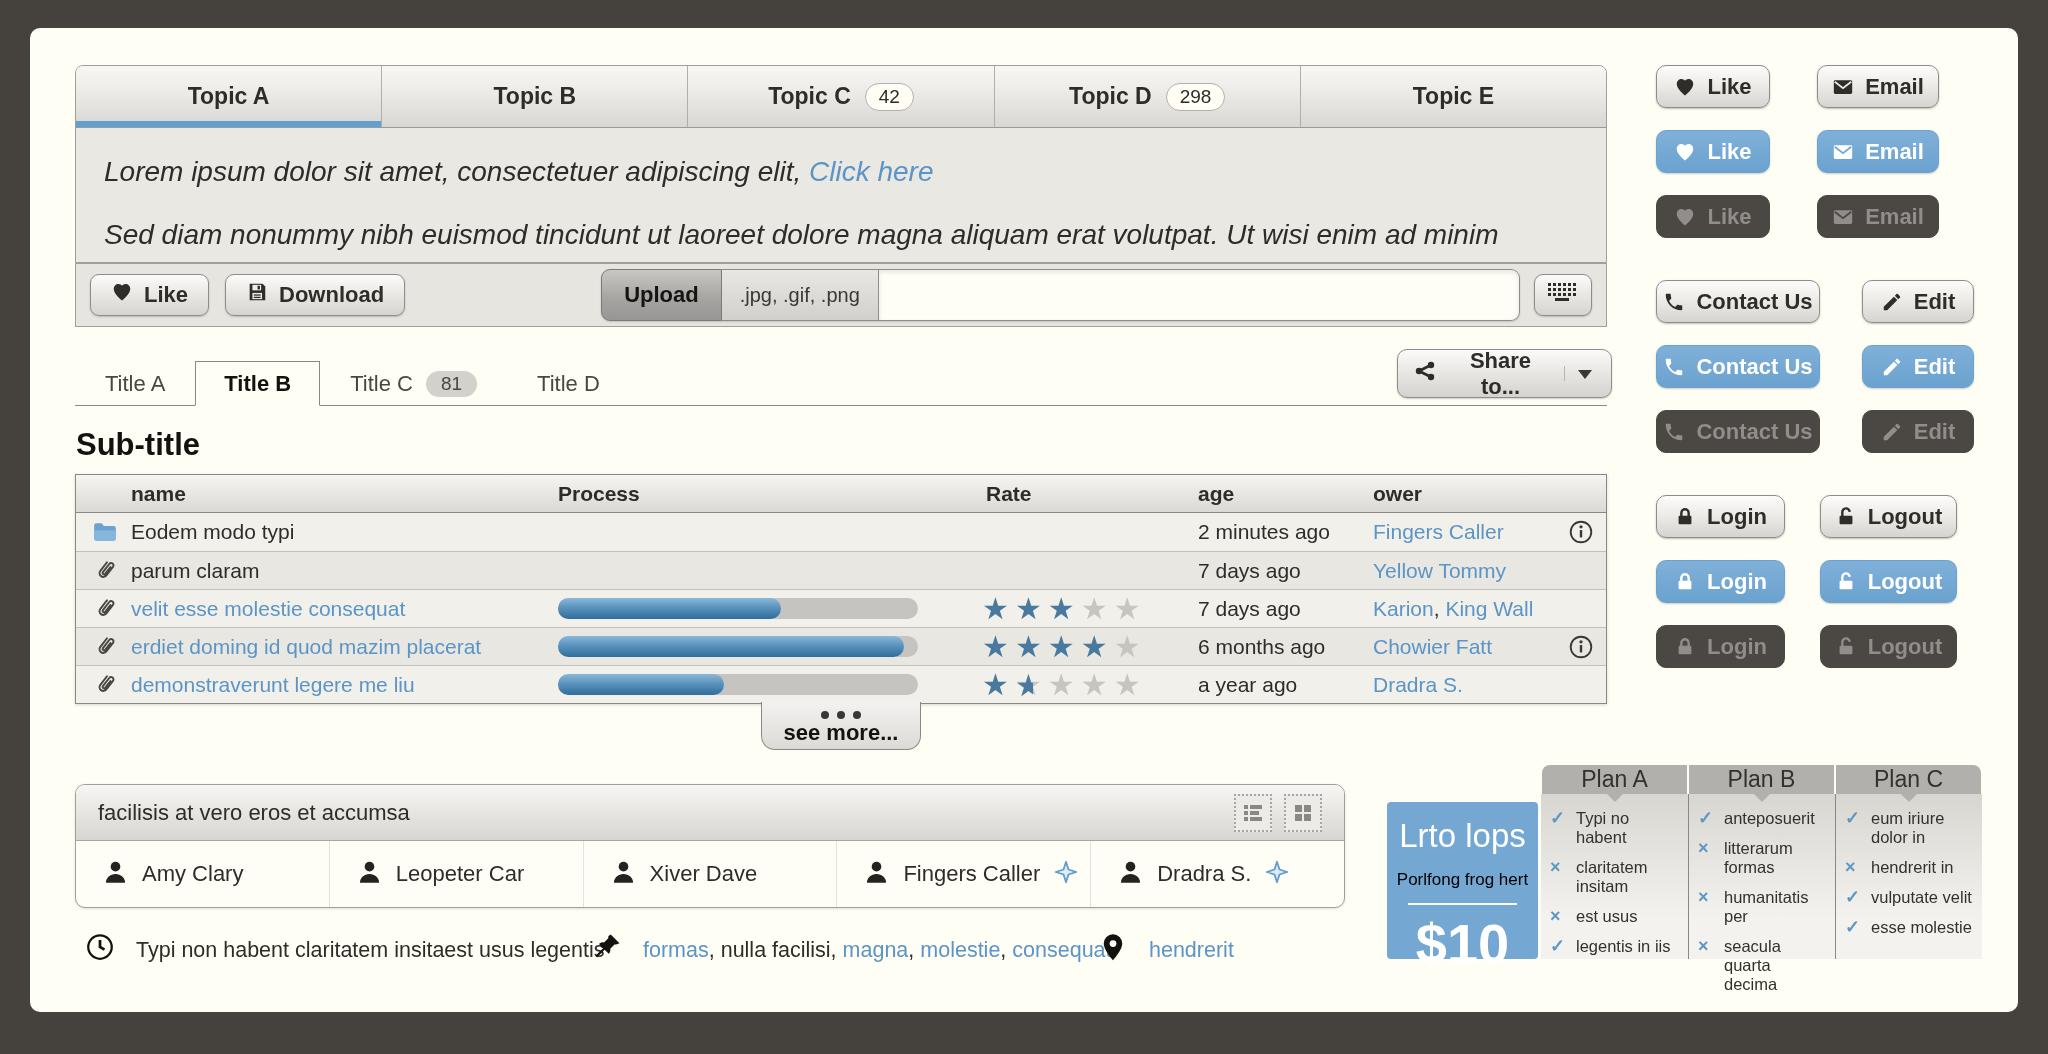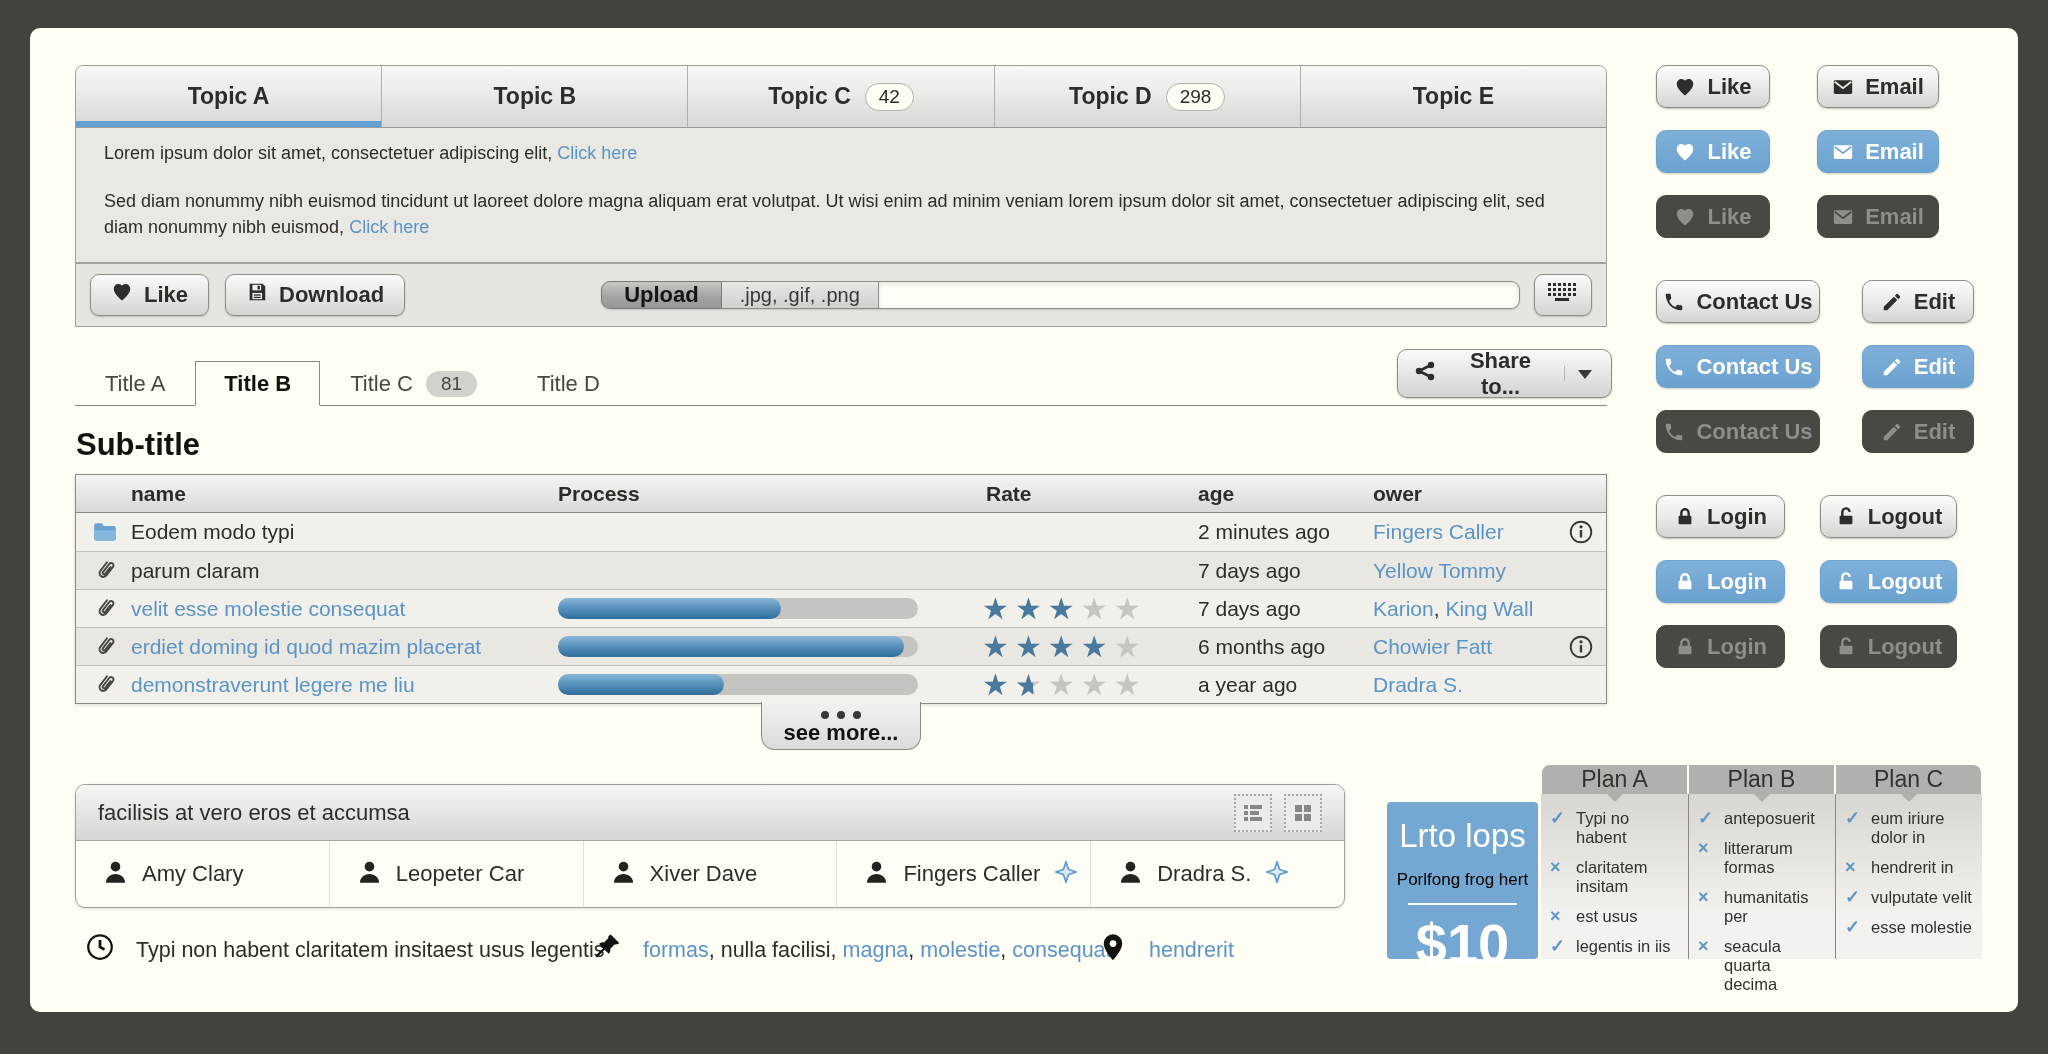--- a/index.html
+++ b/index.html
@@ -10,29 +10,29 @@
 
   .panel { position: absolute; left: 30px; top: 28px; width: 1988px; height: 984px; background: #fffef4; border-radius: 10px; }
 
   
   .topic-card { position: absolute; left: 45px; top: 37px; width: 1532px; height: 198px; border: 1px solid #a29f9b; border-radius: 8px 8px 0 0; background: #e9e8e2; }
   .topic-tabs { display: flex; height: 62px; border-radius: 7px 7px 0 0; overflow: hidden; border-bottom: 1px solid #9c9a96; }
   .topic-tab { flex: 1; position: relative; display: flex; align-items: center; justify-content: center; gap: 14px; background: linear-gradient(#f8f7f5, #eceae7 45%, #d9d7d3); border-right: 1px solid #b1afab; font-size: 23px; font-weight: bold; cursor: pointer; }
   .topic-tab:last-child { border-right: none; }
   .topic-tab.active::after { content: ""; position: absolute; left: 0; right: 0; bottom: 0; height: 6px; background: #649fd2; }
   .tab-badge { background: #fffdf4; border: 1px solid #b3b1ad; border-radius: 15px; font-size: 19px; font-weight: normal; padding: 2px 13px; }
-  .topic-content { padding: 12px 28px; font-size: 18px; line-height: 1.45; }
+  .topic-content { padding: 24px 28px; font-size: 28px; line-height: 1.45; font-style: italic; }
   .topic-content p + p { margin-top: 22px; }
 
   
   .toolbar { position: absolute; left: 45px; top: 235px; width: 1532px; height: 64px; background: #e7e5e0; border: 1px solid #a29f9b; display: flex; align-items: center; padding: 0 14px; }
   .btn { display: inline-flex; align-items: center; justify-content: center; gap: 11px; font-weight: bold; font-size: 22px; color: #2f2d2a; background: linear-gradient(#fcfbfa, #e9e7e3 50%, #d6d4d0); border: 1px solid #8f8d89; border-radius: 9px; cursor: pointer; font-family: inherit; box-shadow: 0 1px 2px rgba(0,0,0,.2); --bg: #efede9; }
   .toolbar .btn { height: 42px; padding: 0 20px; }
   .btn svg, .abtn svg { width: 22px; height: 22px; fill: currentColor; }
-  .upload-wrap { display: flex; align-items: stretch; height: 28px; margin-left: 196px; flex: 1; box-shadow: 0 1px 2px rgba(0,0,0,.15); border-radius: 9px; }
+  .upload-wrap { display: flex; align-items: stretch; height: 52px; margin-left: 196px; flex: 1; box-shadow: 0 1px 2px rgba(0,0,0,.15); border-radius: 9px; }
   .upload-btn { background: linear-gradient(#c9c7c4, #a5a3a0 60%, #989694); border: 1px solid #7c7a77; border-radius: 9px 0 0 9px; font-weight: bold; font-size: 22px; padding: 0 22px; display: flex; align-items: center; cursor: pointer; color: #161412; }
   .upload-types { background: linear-gradient(#e9e7e4, #d2d0cc); border: 1px solid #8f8d89; border-left: none; font-size: 20px; color: #3a3835; padding: 0 18px; display: flex; align-items: center; }
   .upload-input { flex: 1; border: 1px solid #8f8d89; border-left: none; border-radius: 0 9px 9px 0; background: #fffef6; font-size: 20px; padding: 0 16px; outline: none; box-shadow: inset 0 2px 5px rgba(0,0,0,.10); font-family: inherit; color: #2e2c29; }
   .kbd-btn { margin-left: 14px; width: 58px; height: 44px; padding: 0; }
   .kbd-btn svg { width: 34px; height: 24px; }
 
   
   .title-tabs { position: absolute; left: 45px; top: 334px; width: 1532px; height: 44px; border-bottom: 1px solid #8a8884; display: flex; align-items: flex-end; }
   .title-tab { font-size: 22px; color: #4a4743; padding: 0 30px; height: 43px; display: flex; align-items: center; gap: 13px; cursor: pointer; }
   .title-tab.active { border: 1px solid #8a8884; border-bottom: 1px solid #fffef4; background: #fffef4; font-weight: bold; color: #14120f; position: relative; top: 1px; height: 45px; padding: 0 28px; }

